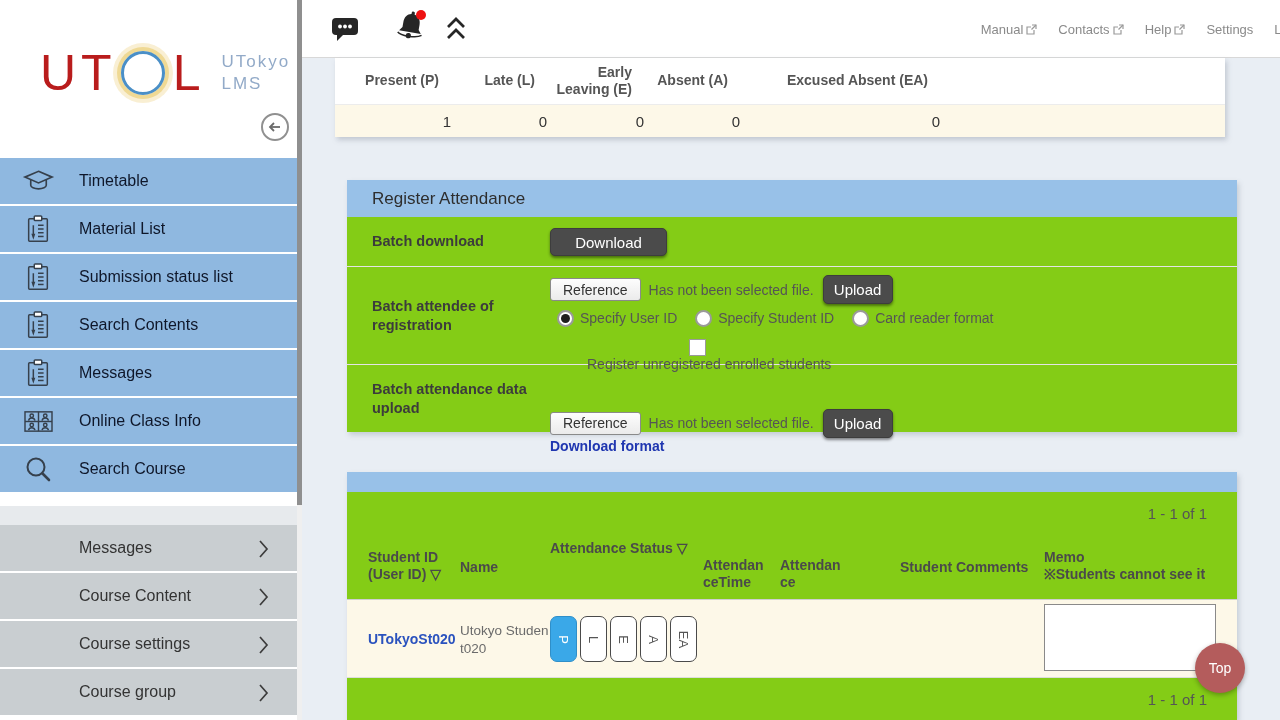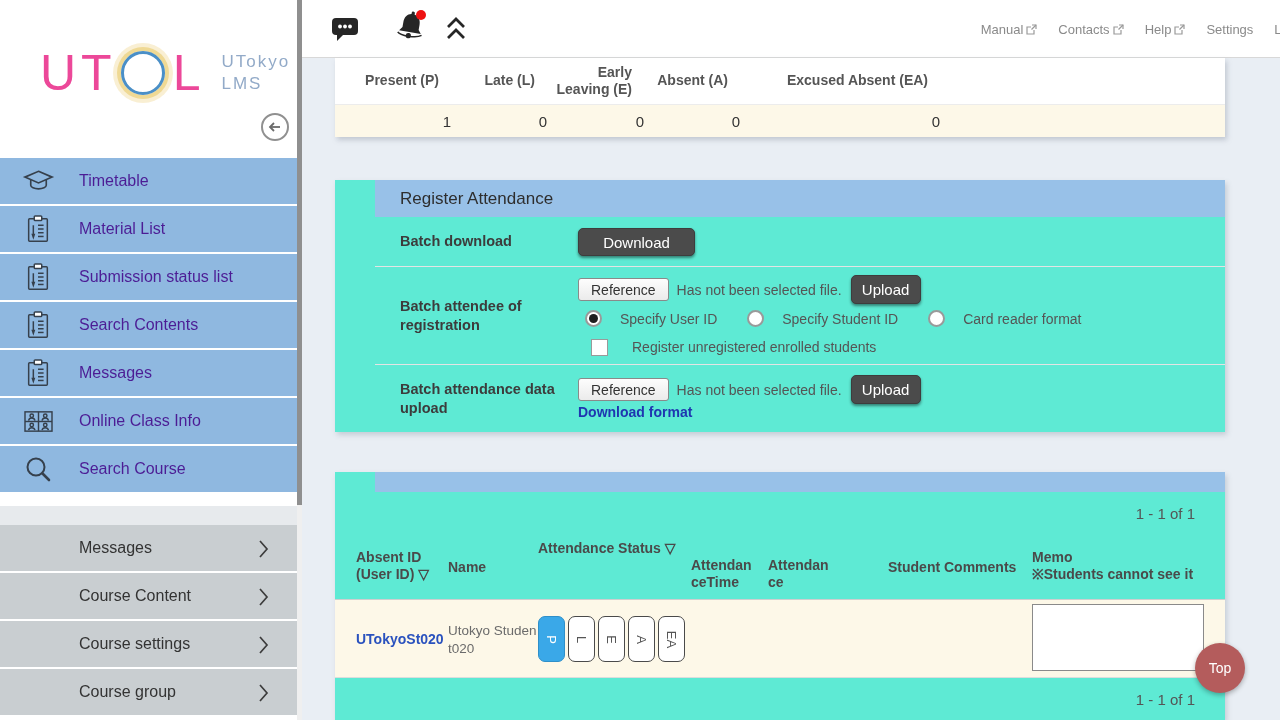--- a/index.html
+++ b/index.html
@@ -6,32 +6,32 @@
   html,body { width:1280px; height:720px; overflow:hidden; background:#e9eef4;
               font-family:"Liberation Sans", sans-serif; }
   .root { position:relative; width:1280px; height:720px; }
 
   
   .sidebar { position:absolute; left:0; top:0; width:302px; height:720px; background:#fff; }
   .side-scrollbar { position:absolute; right:0; top:0; width:5px; height:720px; background:#efefef; }
   .side-scroll-thumb { position:absolute; left:0; top:0; width:5px; height:505px; background:#8f8f8f; }
 
   .logo-block { position:absolute; left:40px; top:48px; display:flex; align-items:center; }
-  .logo-text { font-size:50px; font-weight:200; color:#ec4899; letter-spacing:5px; line-height:1; }
+  .logo-text { font-size:50px; font-weight:200; color:#b91c1c; letter-spacing:5px; line-height:1; }
   .logo-oring { display:inline-block; width:44px; height:44px; border:3px solid #4a8fc7; border-radius:50%;
                 margin:0 8px 0 4px; box-shadow:0 0 0 4px rgba(232,198,96,.55), 0 0 0 8px rgba(232,198,96,.28); }
   .logo-sub { margin-left:16px; font-size:17px; color:#92aac8; line-height:1.3; letter-spacing:2px; }
 
   .collapse-btn { position:absolute; left:261px; top:113px; width:28px; height:28px; border:2px solid #909090;
                   border-radius:50%; background:#fff; display:flex; align-items:center; justify-content:center; cursor:pointer; }
 
   .nav-main { position:absolute; left:0; top:158px; width:297px; }
   .nav-item { height:48px; background:#8fb8e0; border-bottom:2px solid #fff; display:flex; align-items:center; cursor:pointer; }
   .nav-item .nav-icon { width:34px; margin-left:21px; display:flex; align-items:center; justify-content:center; color:#36404c; }
-  .nav-item .nav-label { margin-left:24px; font-size:16px; color:#4c1d95; }
+  .nav-item .nav-label { margin-left:24px; font-size:16px; color:#0f172a; }
 
   .nav-gap { position:absolute; left:0; top:506px; width:297px; height:19px; background:#e7eaed; }
 
   .nav-course { position:absolute; left:0; top:525px; width:297px; }
   .course-item { height:48px; background:#c9ced1; border-bottom:2px solid #fff; display:flex; align-items:center; cursor:pointer; position:relative; }
   .course-item .nav-label { margin-left:79px; font-size:16px; color:#333; }
   .course-item .chev { position:absolute; right:28px; top:14px; }
 
   
   .main { position:absolute; left:302px; top:0; width:978px; height:720px; }
@@ -47,48 +47,48 @@
   
   .summary-table { position:absolute; left:33px; top:58px; width:890px; background:#fff;
                    box-shadow:2px 3px 5px rgba(120,130,145,.35);text-align:right; }
   .sum-head { display:flex; height:47px; align-items:center; border-bottom:1px solid #ececec; }
   .sum-head .cell { font-size:14px; font-weight:bold; color:#555; line-height:1.25; padding-right:12px; }
   .sum-vals { display:flex; height:32px; align-items:center; background:#fdf8e8; }
   .sum-vals .cell { font-size:15px; color:#333; }
   .c0 { width:95px; margin-left:21px; } .c1 { width:96px; } .c2 { width:97px; } .c3 { width:96px; } .c4 { width:200px; }
 
   
-  .panel { position:absolute; left:33px; width:890px; background:#5eead4; box-shadow:2px 3px 5px rgba(120,130,145,.3);padding-left:40px; }
+  .panel { position:absolute; left:45px; width:890px; background:#84cc16; box-shadow:2px 3px 5px rgba(120,130,145,.3); }
   .reg-panel { top:180px; height:252px; }
   .panel-header { height:37px; background:#98c1e8; display:flex; align-items:center; }
   .panel-header span { margin-left:25px; font-size:17px; color:#2e2e2e; }
 
   .reg-row { position:relative; border-bottom:1px solid #e4e4e4; display:flex; }
-  .reg-row:last-child { border-bottom:none; }
+  .reg-row:last-child { border-bottom:none;align-items:center; }
   .reg-label { width:203px; padding:0 10px 0 25px; font-size:14.5px; font-weight:bold; color:#3c3c3c;
                display:flex; align-items:center; line-height:1.3; }
   .row1 { height:50px; } .row2 { height:98px; } .row3 { height:67px; }
   .reg-content { flex:1; position:relative; }
 
   .btn-dark { background:#4b4b4b; color:#fff; border:1px solid #3d3d3d; border-radius:5px; font-size:15px;
               box-shadow:0 2px 3px rgba(0,0,0,.45); cursor:pointer; font-family:inherit; }
   .btn-download { position:absolute; left:0; top:11px; width:117px; height:28px; }
   .btn-upload { width:70px; height:29px; }
   .btn-ref { background:linear-gradient(#fdfdfd,#ebebeb); border:1px solid #8a8a8a; border-radius:3px;
              font-size:14px; color:#333; padding:2px 12px; height:23px; cursor:pointer; font-family:inherit; }
   .file-line { position:absolute; left:0; top:8px; display:flex; align-items:center; gap:8px; }
   .no-file { font-size:14px; color:#555; }
   .file-line .btn-upload { margin-left:1px; }
 
-  .radio-line { position:absolute; left:7px; top:43px; display:flex; align-items:center; gap:18px; }
+  .radio-line { position:absolute; left:7px; top:43px; display:flex; gap:6px; }
   .radio { width:17px; height:17px; border:2px solid #9a9a9a; border-radius:50%; background:#fff;
            display:inline-flex; align-items:center; justify-content:center; cursor:pointer; }
   .radio.sel::after { content:""; width:9px; height:9px; border-radius:50%; background:#1e1e1e; }
   .radio-label { font-size:14px; color:#555; margin-right:12px; cursor:default; }
-  .check-line { position:absolute; left:13px; top:72px; display:flex; align-items:flex-start; }
+  .check-line { position:absolute; left:13px; top:72px; display:flex; align-items:center;flex-direction:column; }
   .checkbox { width:17px; height:17px; border:1.5px solid #9a9a9a; background:#fff; cursor:pointer; }
   .check-label { font-size:14px; color:#555; margin-left:24px; }
   .dl-format { position:absolute; left:0; top:39px; font-size:14px; font-weight:bold; color:#1f36b0; cursor:pointer; text-decoration:none; }
 
   
   .stu-panel { top:472px; height:248px; overflow:hidden; }
   .stu-bluebar { height:20px; background:#98c1e8; }
   .count { position:absolute; right:30px; font-size:15px; color:#555; }
   .count-top { top:33px; } .count-bottom { top:219px; }
   .stu-header { position:absolute; left:0; top:63px; width:890px; height:65px; border-bottom:1px solid #cfcfcf; }
@@ -412,21 +412,21 @@
         </div>
       </div>
     </section>
 
     <section class="panel stu-panel">
       <div class="stu-bluebar"></div>
       <span class="count count-top">1 - 1 of 1</span>
 
       <div class="stu-header">
         <span class="h-sid">
-          <div>Absent ID</div>
+          <div>Student ID</div>
           <div>(User ID) ▽</div>
         </span>
         <span class="h-name">Name</span>
         <span class="h-status">Attendance Status ▽</span>
         <span class="h-atime">AttendanceTime</span>
         <span class="h-utime">Attendance</span>
         <span class="h-comments">Student Comments</span>
         <span class="h-memo">
           <div>Memo</div>
           <div>※Students cannot see it</div>

